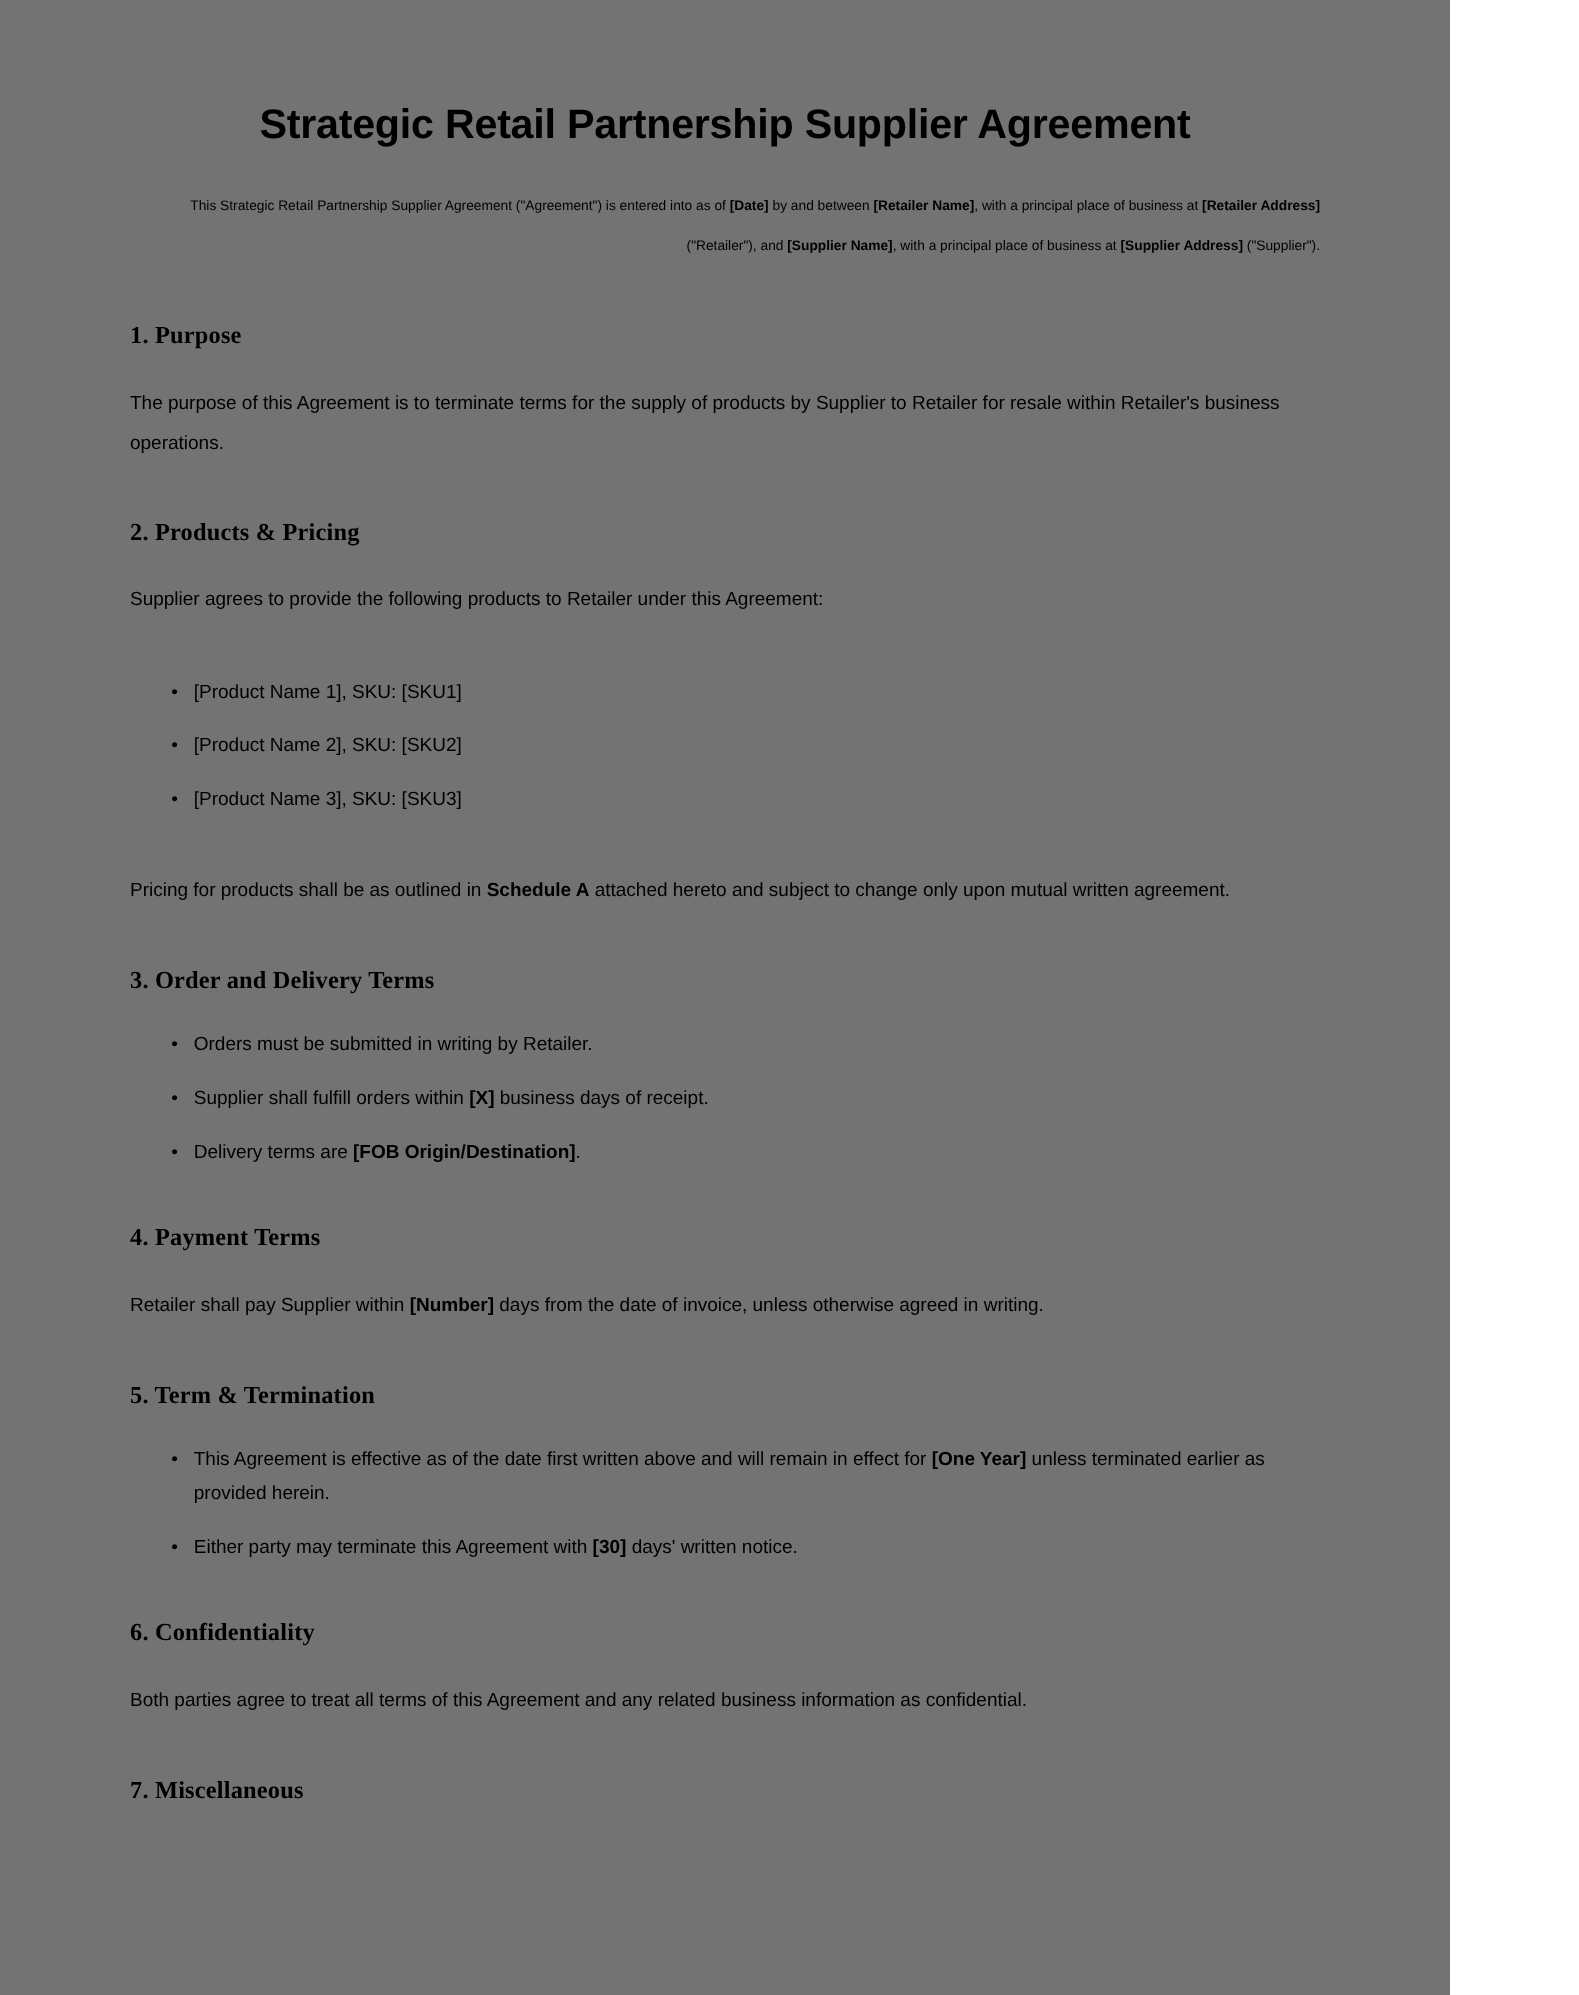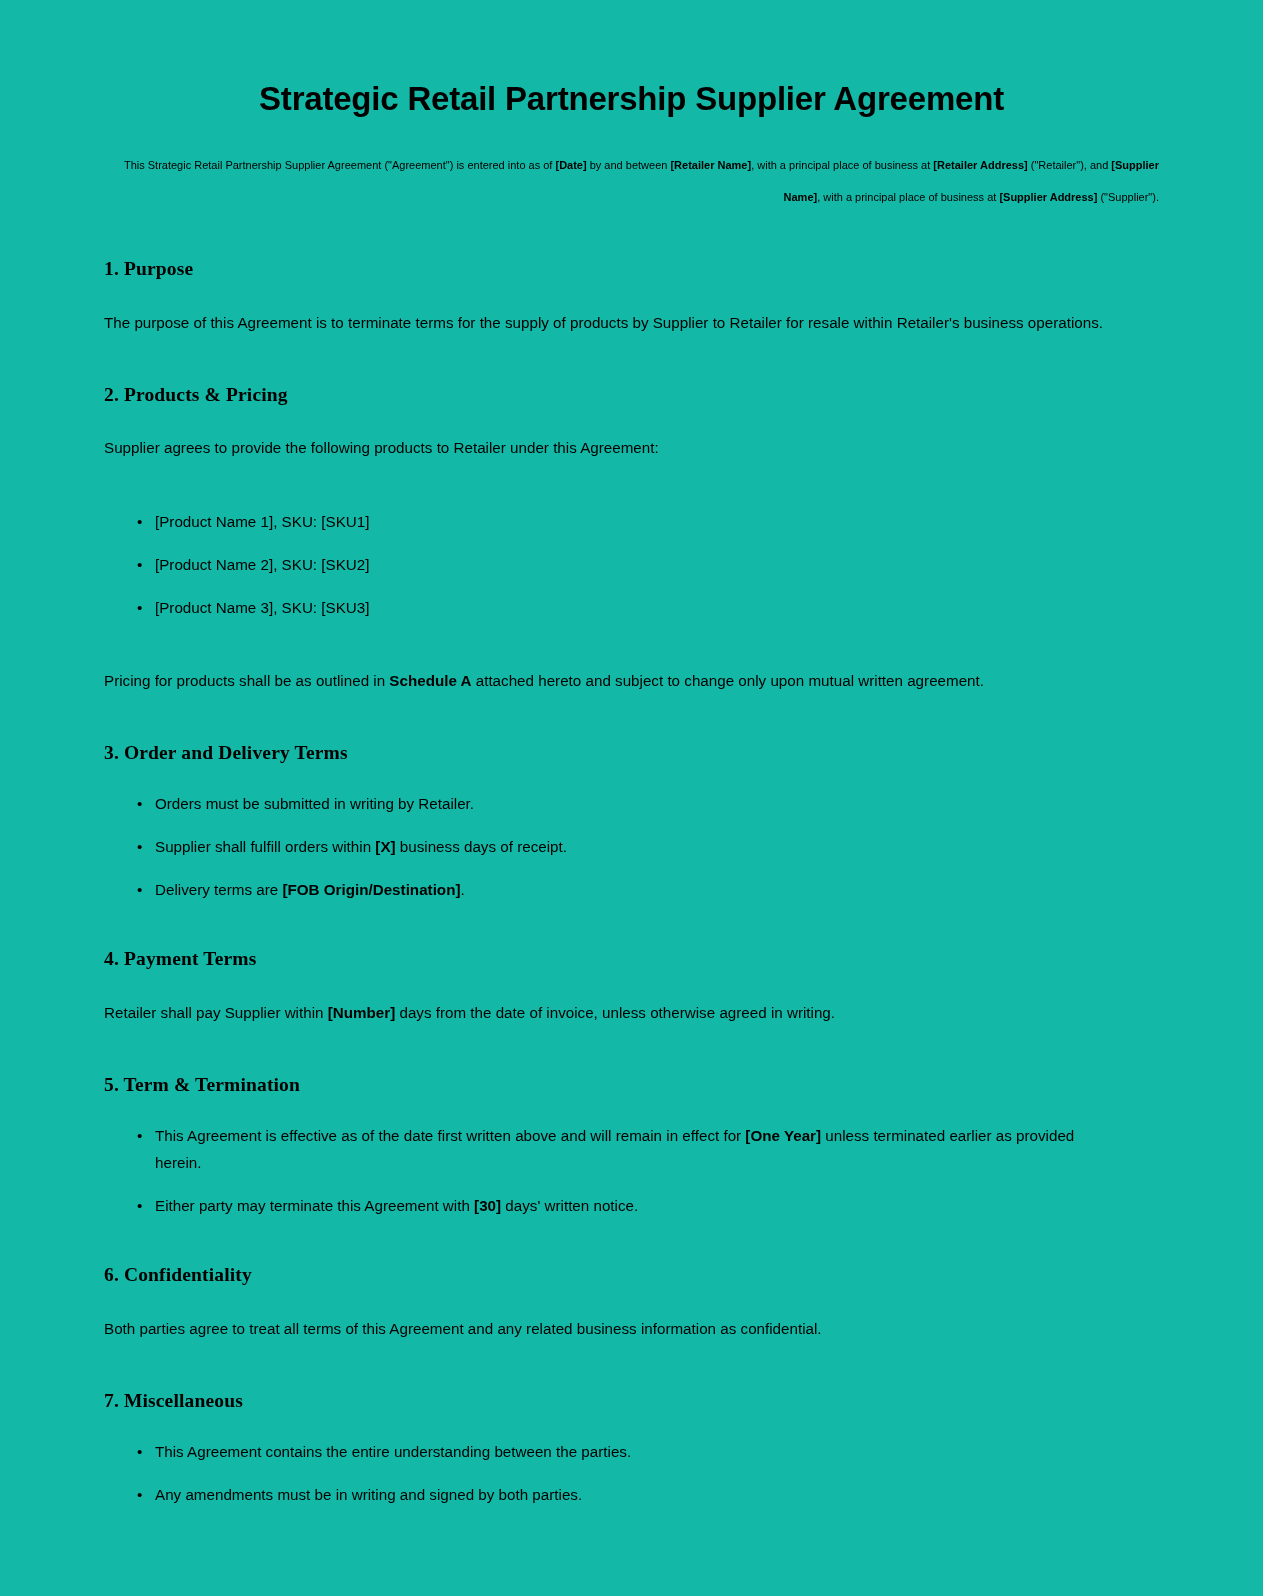--- a/index.html
+++ b/index.html
@@ -8,23 +8,23 @@
     background: #ffffff;
   }
   body {
     width: 1263px;
     min-height: 1596px;
     font-family: "Liberation Sans", sans-serif;
     color: #000000;
     -webkit-font-smoothing: antialiased;
   }
   .page {
-    width: 1263px;
+    width: 1160px;
     min-height: 1596px;
-    background: #14b8a6;
+    background: #737373;
     box-sizing: border-box;
     padding: 78px 104px 40px 104px;
   }
   .doc-title {
     font-size: 33px;
     font-weight: bold;
     text-align: center;
     margin: 0 0 30px 0;
     letter-spacing: -0.2px;
     line-height: 1.25;
@@ -134,19 +134,15 @@
     </ul>
   </section>
 
   <section class="section">
     <h2 class="section-heading">6. Confidentiality</h2>
     <p class="para">Both parties agree to treat all terms of this Agreement and any related business information as confidential.</p>
   </section>
 
   <section class="section">
     <h2 class="section-heading">7. Miscellaneous</h2>
-    <ul class="bullets">
-      <li>This Agreement contains the entire understanding between the parties.</li>
-      <li>Any amendments must be in writing and signed by both parties.</li>
-    </ul>
   </section>
 
 </div>
 
 </body></html>

